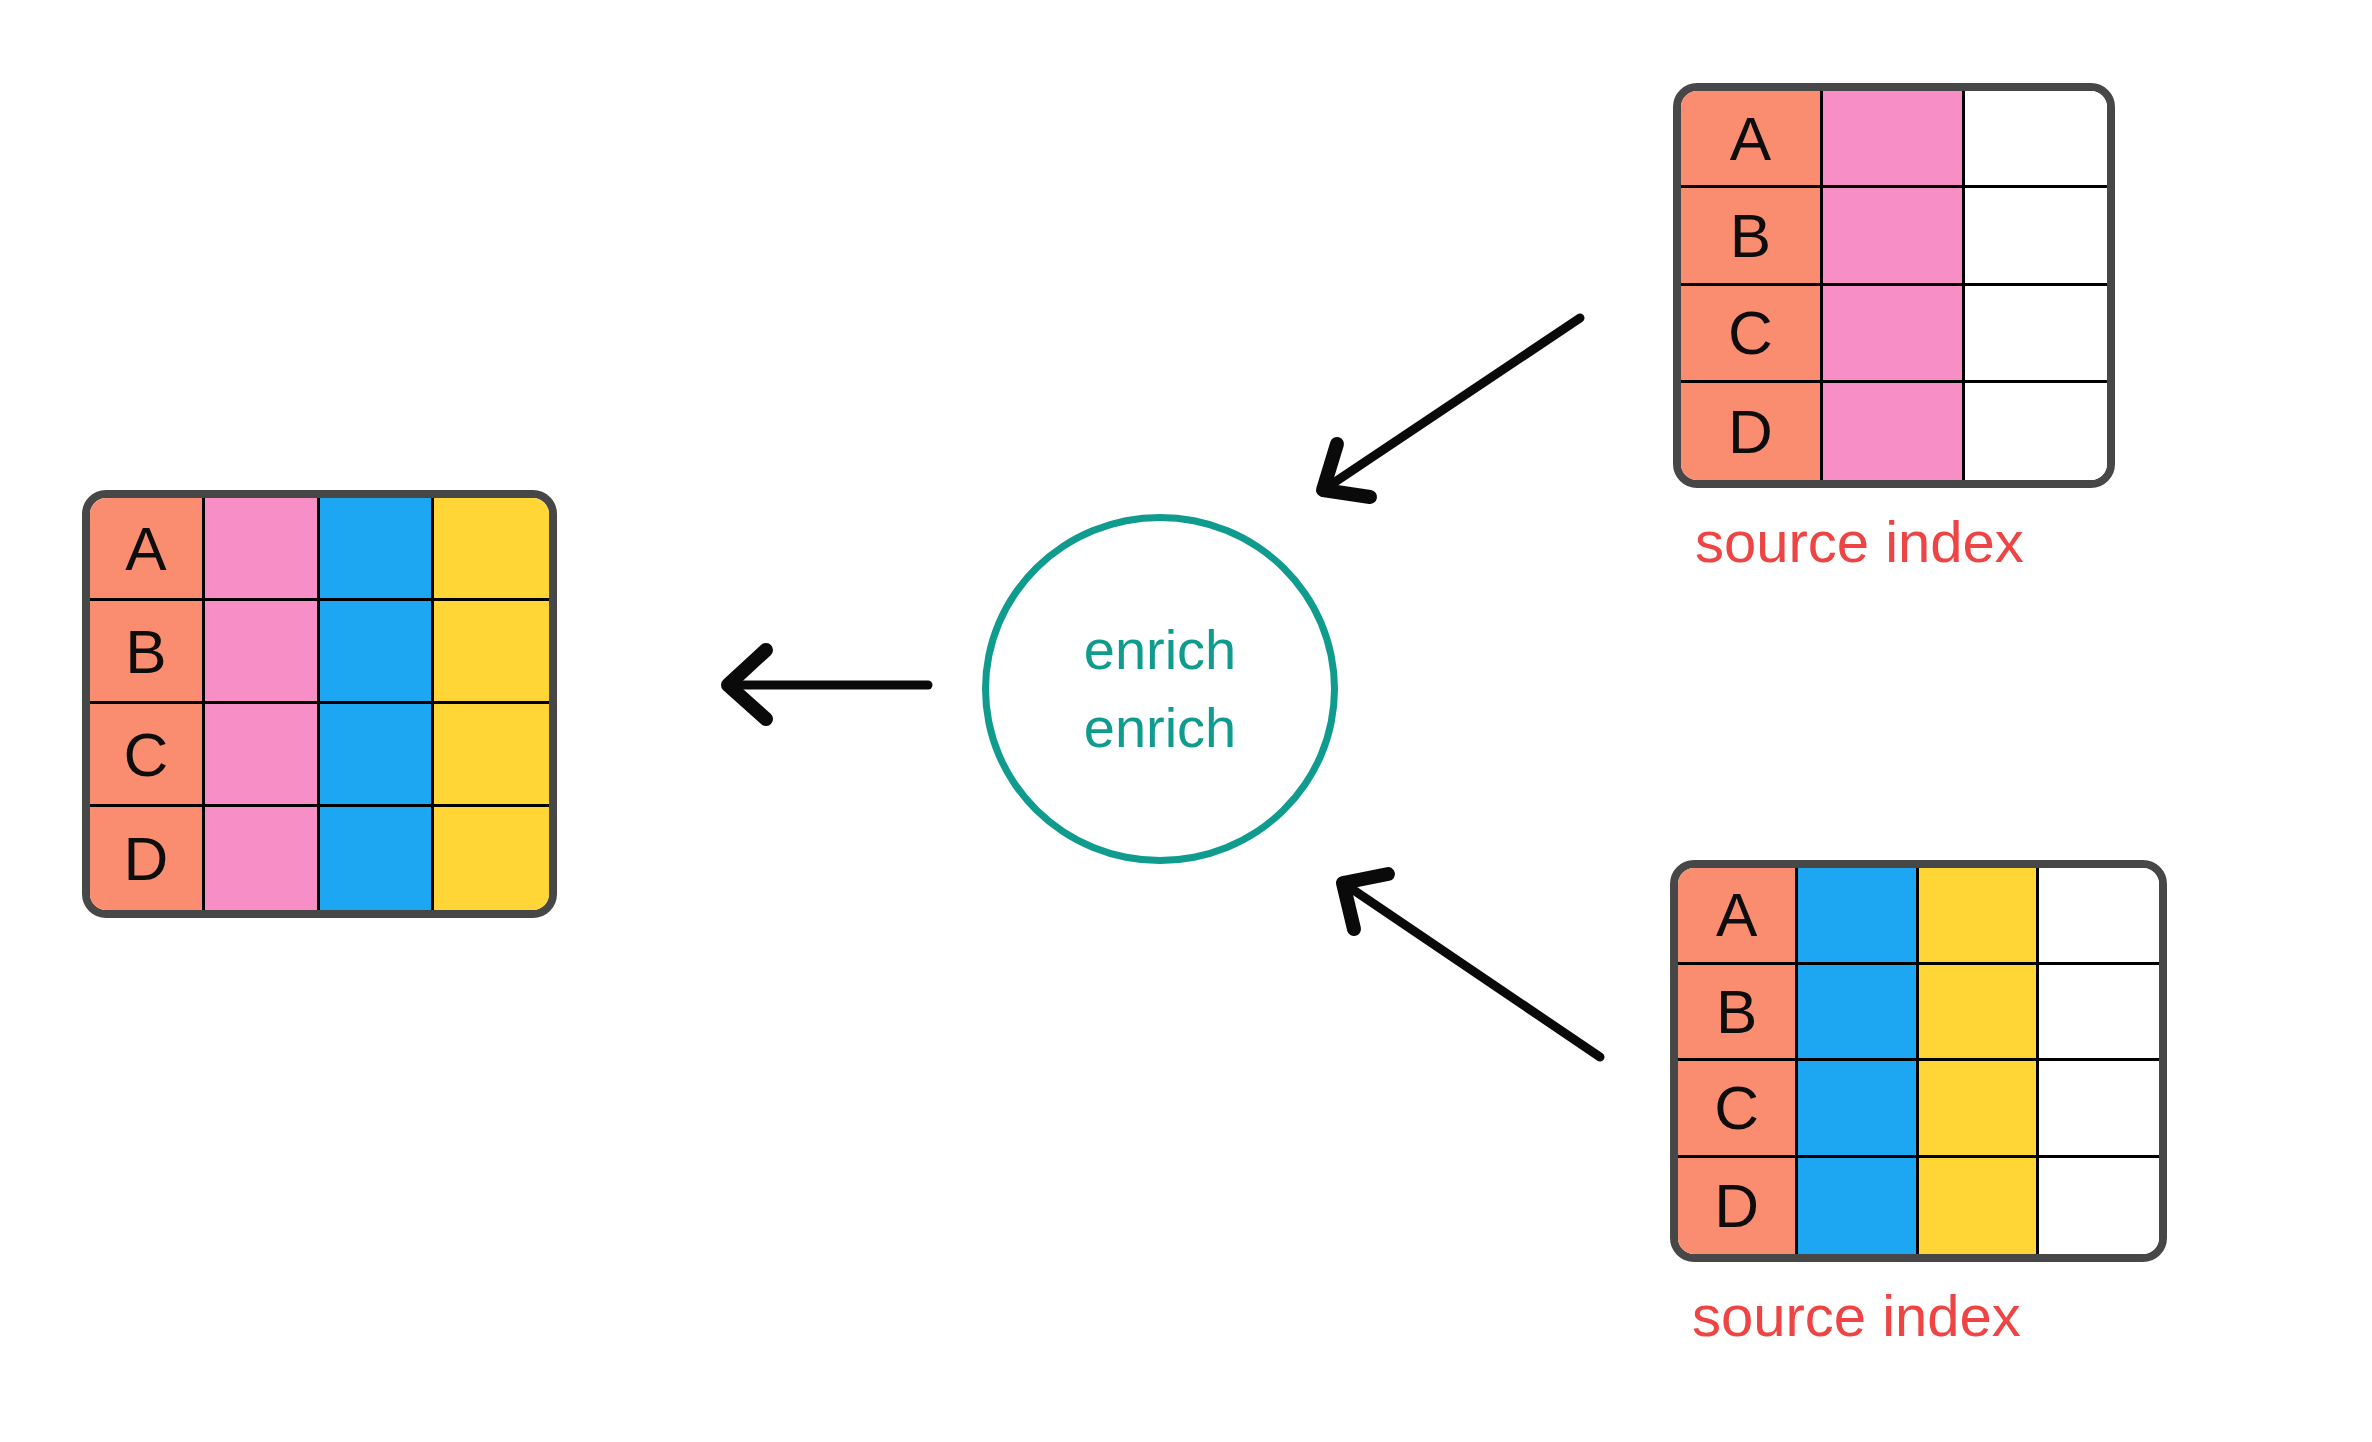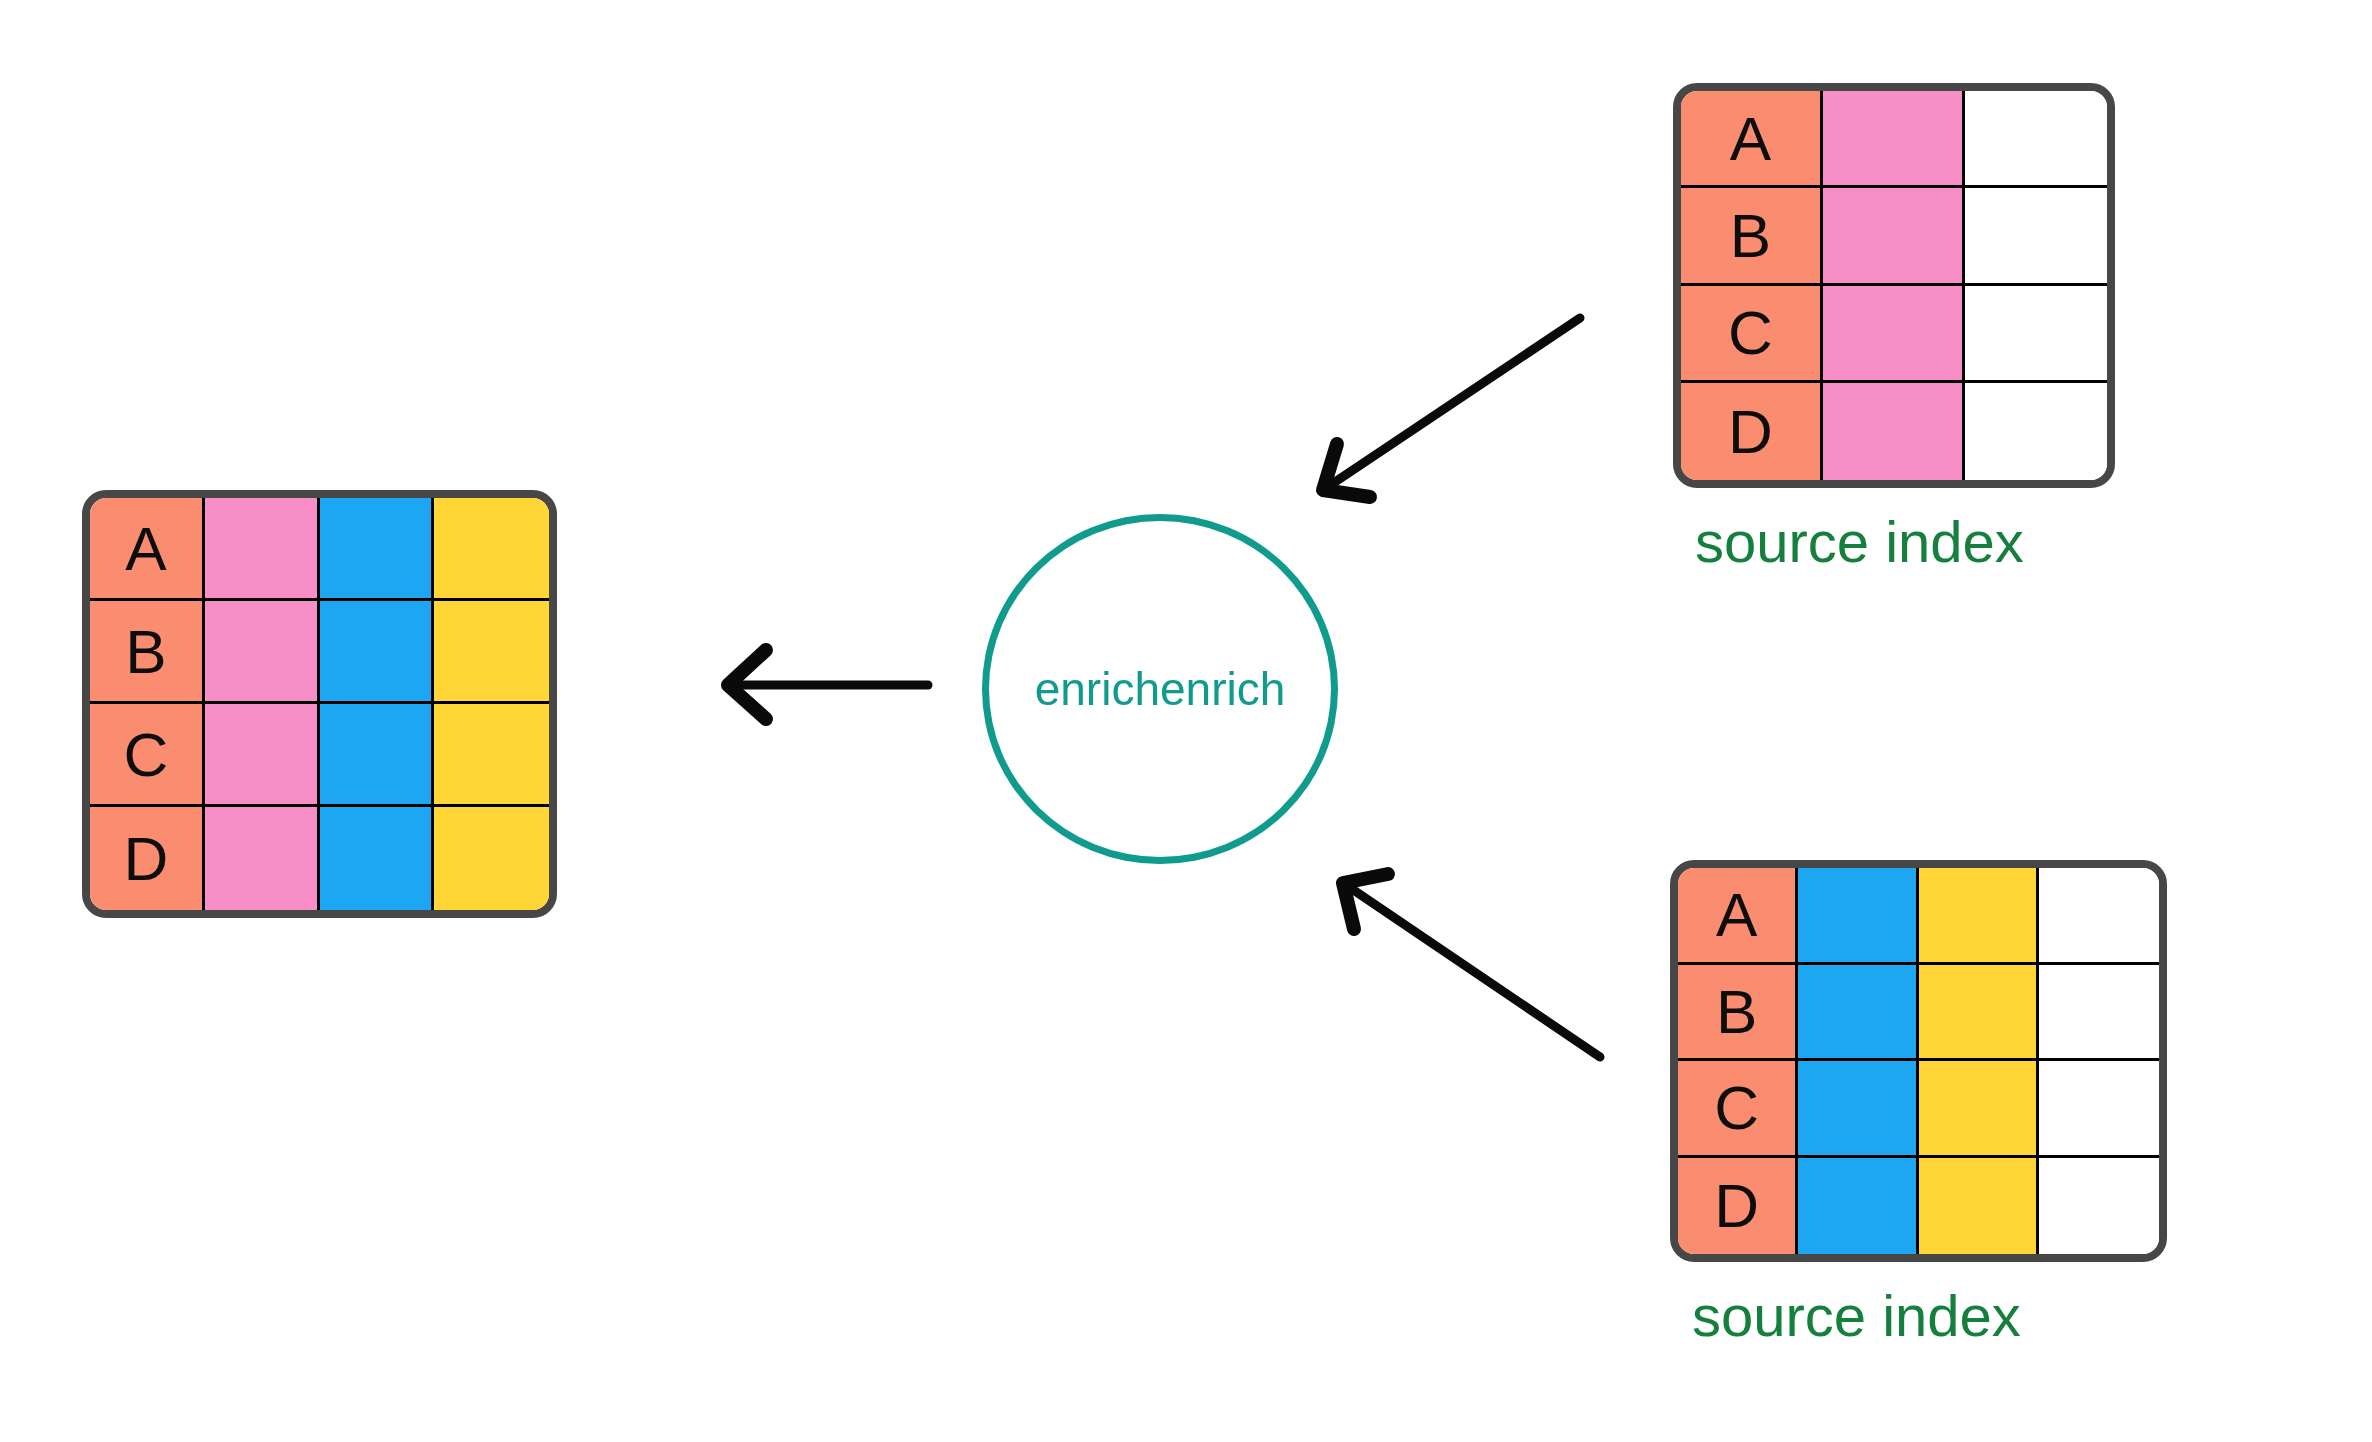--- a/index.html
+++ b/index.html
@@ -15,26 +15,26 @@
     display:grid;box-sizing:border-box;background:#ffffff;
     border:8px solid var(--frame,#474747);border-radius:24px;overflow:hidden;
   }
   .cell{
     border-right:3px solid #000;border-bottom:3px solid #000;
     display:flex;align-items:center;justify-content:center;
     font-size:62px;color:#0d0d0d;
   }
   .cell.last-col{border-right:none;}
   .cell.last-row{border-bottom:none;}
-  .tlabel{margin:20px 0 0 22px;font-size:58px;color:#15803d;white-space:nowrap;}
+  .tlabel{margin:20px 0 0 22px;font-size:58px;color:#ef4444;white-space:nowrap;}
   .policy-circle{
     position:absolute;left:982px;top:514px;width:356px;height:350px;box-sizing:border-box;
     border:7px solid var(--teal,#0F9B8D);border-radius:50%;
-    display:flex;flex-direction:row;align-items:center;justify-content:center;
-    color:var(--teal,#0F9B8D);font-size:46px;line-height:78px;text-align:center;
+    display:flex;flex-direction:column;align-items:center;justify-content:center;
+    color:var(--teal,#0F9B8D);font-size:56px;line-height:78px;text-align:center;
   }
 </style>
 </head>
 <body>
 
 <div class="canvas">
 
   <svg class="arrows" viewBox="0 0 2372 1442" aria-hidden="true">
     <g>
       <path class="arrow-line" d="M928,685 L740,685"></path>

